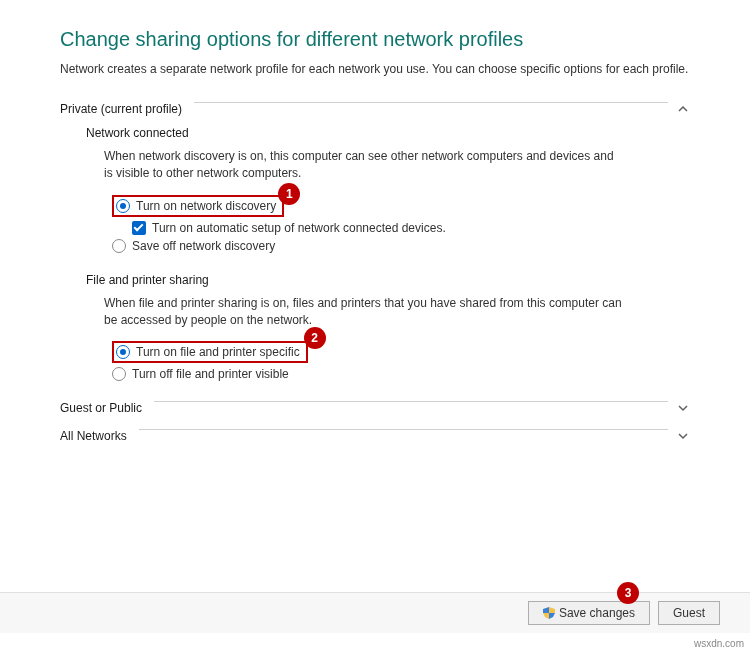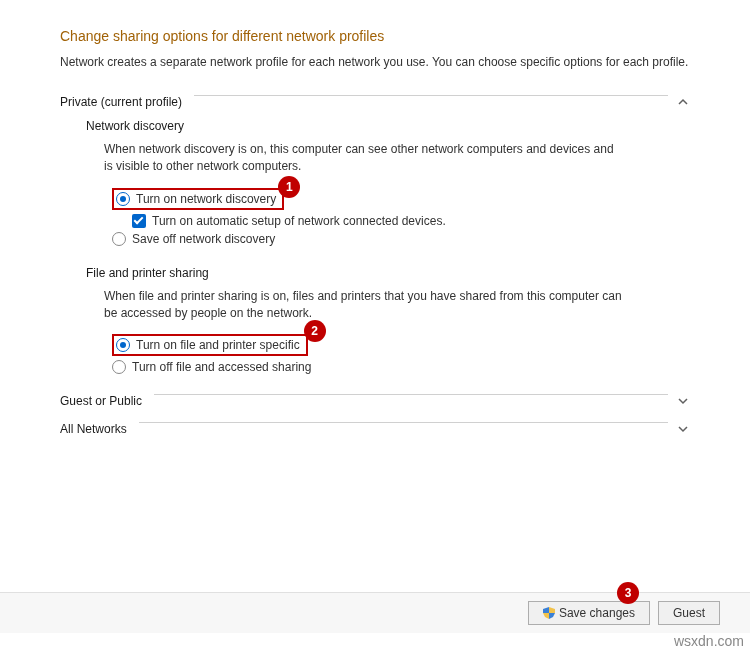--- a/index.html
+++ b/index.html
@@ -9,22 +9,22 @@
       color: #333;
       background: #fff;
       width: 750px;
       height: 651px;
       position: relative;
     }
     .content {
       padding: 28px 60px 20px 60px;
     }
     .page-title {
-      color: #a16207;
-      font-size: 14px;
+      color: #0f766e;
+      font-size: 20px;
       font-weight: 400;
       margin-bottom: 10px;
     }
     .page-desc {
       color: #333;
       margin-bottom: 24px;
       line-height: 1.4;
     }
     .section-row {
       display: flex;
@@ -176,21 +176,21 @@
       justify-content: center;
       font-size: 12px;
       font-weight: 600;
       top: -20px;
       right: 10px;
     }
     .watermark {
       position: absolute;
       bottom: 2px;
       right: 6px;
-      font-size: 14px;
+      font-size: 10px;
       color: #888;
       margin-top: 29px;
     }
     .spacer-section { margin-top: 14px; }
   </style>
 </head>
 <body>
 
 <div class="content">
   <h1 class="page-title">Change sharing options for different network profiles</h1>
@@ -200,21 +200,21 @@
     <span class="section-label">Private (current profile)</span>
     <div class="section-line"></div>
     <span class="chevron">
       <svg viewBox="0 0 12 12" width="12" height="12">
           <polyline points="2,8 6,4 10,8"></polyline>
         </svg>
     </span>
   </div>
 
   <div class="subsection">
-    <div class="sub-label">Network discovery</div>
+    <div class="sub-label">Network connected</div>
     <div class="sub-desc">When network discovery is on, this computer can see other network computers and devices and is visible to other network computers.</div>
     <div class="option-group">
       <div class="option-row">
         <span class="highlight-box">
           <span class="radio selected"></span>
           <span>Turn on network discovery</span>
           <span class="badge badge-1">1</span>
         </span>
       </div>
       <div class="option-row indent">
@@ -234,21 +234,21 @@
     <div class="option-group">
       <div class="option-row">
         <span class="highlight-box">
           <span class="radio selected"></span>
           <span>Turn on file and printer specific</span>
           <span class="badge badge-2">2</span>
         </span>
       </div>
       <div class="option-row">
         <span class="radio"></span>
-        <span>Turn off file and accessed sharing</span>
+        <span>Turn off file and printer visible</span>
       </div>
     </div>
   </div>
 
   <div class="section-row spacer-section">
     <span class="section-label">Guest or Public</span>
     <div class="section-line"></div>
     <span class="chevron">
       <svg viewBox="0 0 12 12" width="12" height="12">
           <polyline points="2,4 6,8 10,4"></polyline>

